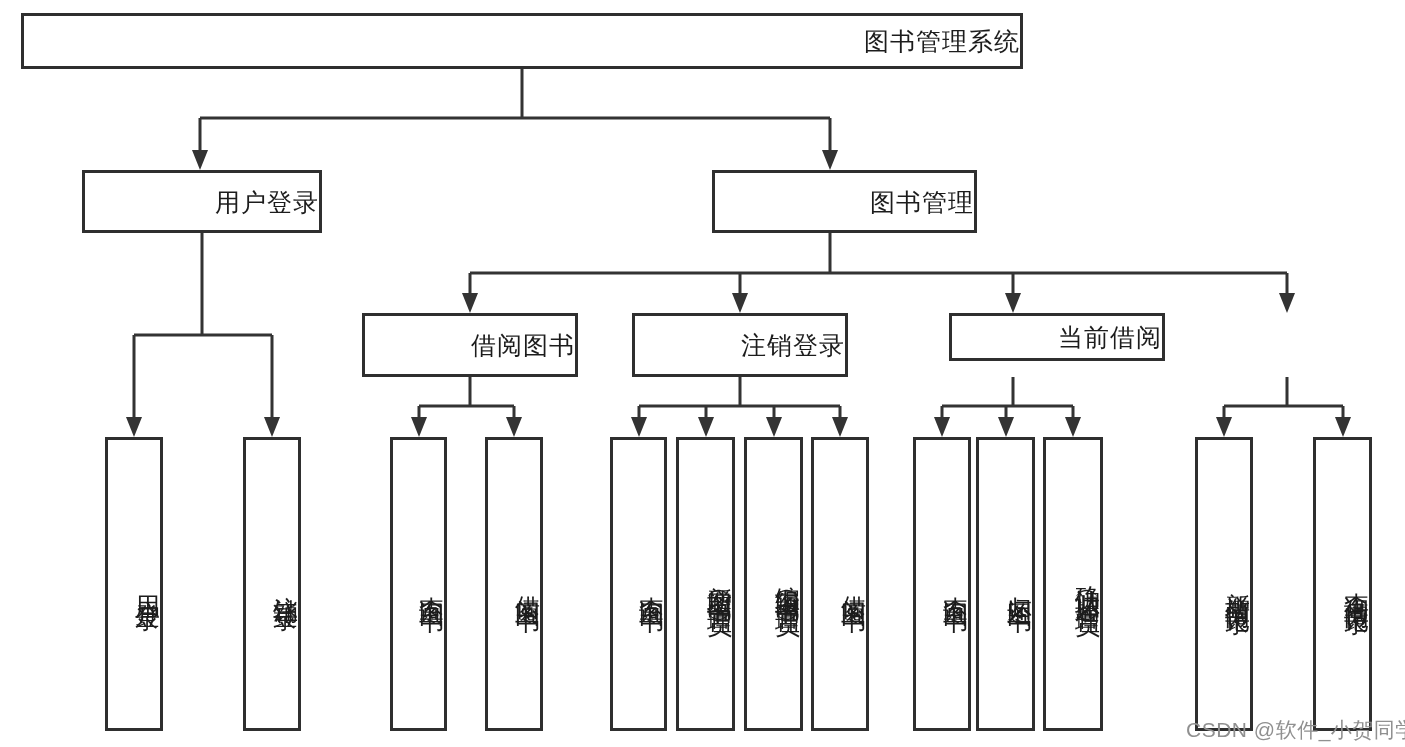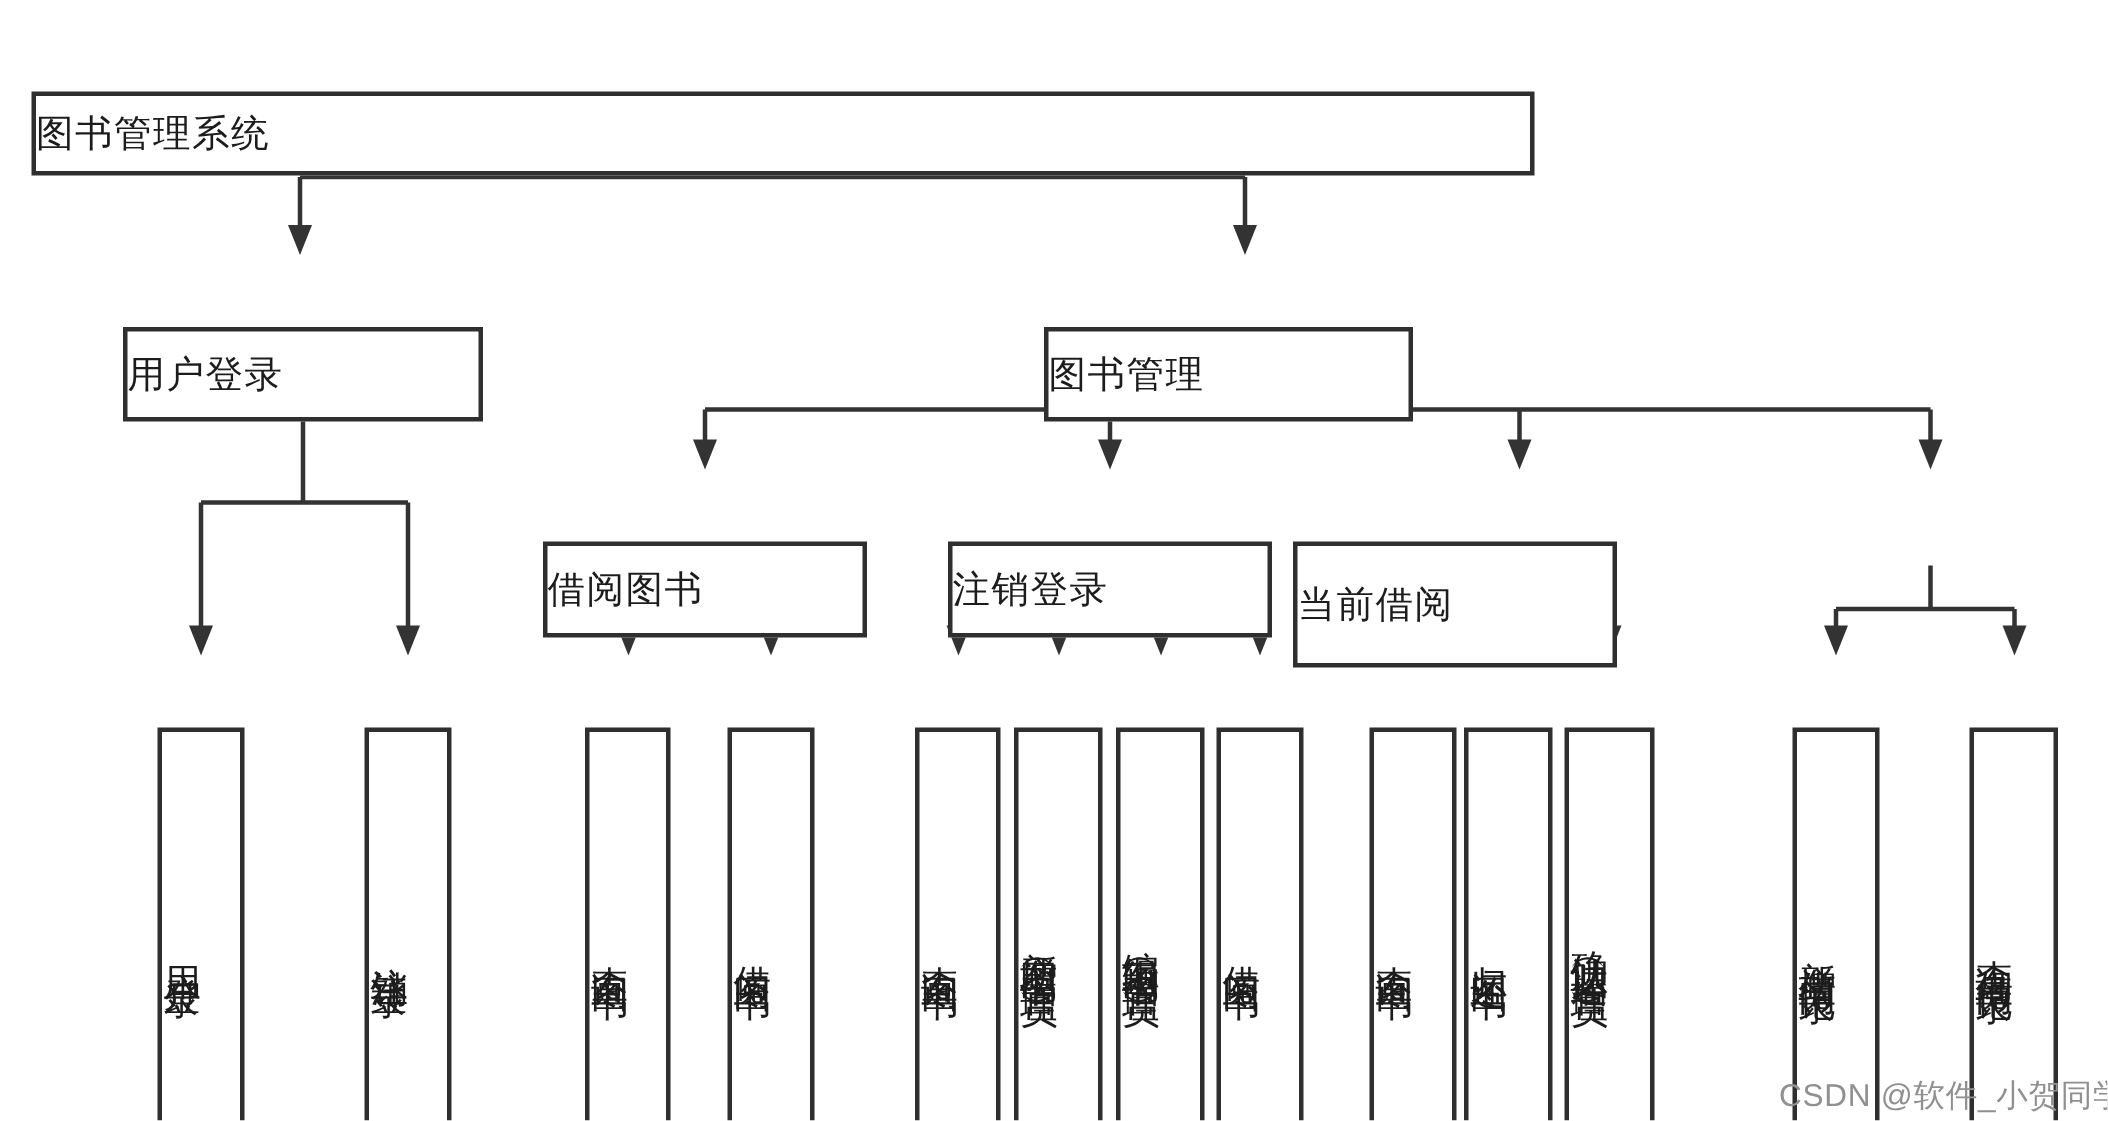--- a/index.html
+++ b/index.html
@@ -18,23 +18,22 @@
     overflow:hidden;
   }
   #connectors{position:absolute;left:0;top:0;width:1405px;height:747px;}
   #connectors path{stroke:var(--line);stroke-width:3;fill:none;}
   #connectors polygon{fill:var(--line);stroke:none;}
   .box{
     position:absolute;
     box-sizing:border-box;
     background:#fff;
     border:3px solid var(--border);
-    display:flex;align-items:center;justify-content:flex-start;
+    display:flex;align-items:center;justify-content:flex-end;
     z-index:2;
-    margin-top:48px;
   }
   .lbl{
     font-size:25px;
     color:var(--text);
     letter-spacing:1px;
     line-height:1.2;
     white-space:nowrap;
   }
   .leaf .lbl{
     writing-mode:vertical-rl;
@@ -93,31 +92,31 @@
     <polygon points="1335,417 1351,417 1343,437"></polygon>
   </svg>
 
   <div class="box" style="left:21px;top:13px;width:1002px;height:56px">
     <span class="lbl">图书管理系统</span>
   </div>
 
   <div class="box" style="left:82px;top:170px;width:240px;height:63px">
     <span class="lbl">用户登录</span>
   </div>
-  <div class="box" style="left:696px;top:170px;width:246px;height:63px">
+  <div class="box" style="left:712px;top:170px;width:265px;height:63px">
     <span class="lbl">图书管理</span>
   </div>
 
   <div class="box" style="left:362px;top:313px;width:216px;height:64px">
     <span class="lbl">借阅图书</span>
   </div>
   <div class="box" style="left:632px;top:313px;width:216px;height:64px">
     <span class="lbl">注销登录</span>
   </div>
-  <div class="box" style="left:862px;top:313px;width:216px;height:84px">
+  <div class="box" style="left:949px;top:313px;width:216px;height:48px">
     <span class="lbl">当前借阅</span>
   </div>
 
   <div class="box leaf" style="left:105px;top:437px;width:58px;height:294px">
     <span class="lbl">用户登录</span>
   </div>
   <div class="box leaf" style="left:243px;top:437px;width:58px;height:294px">
     <span class="lbl">注销登录</span>
   </div>
 

